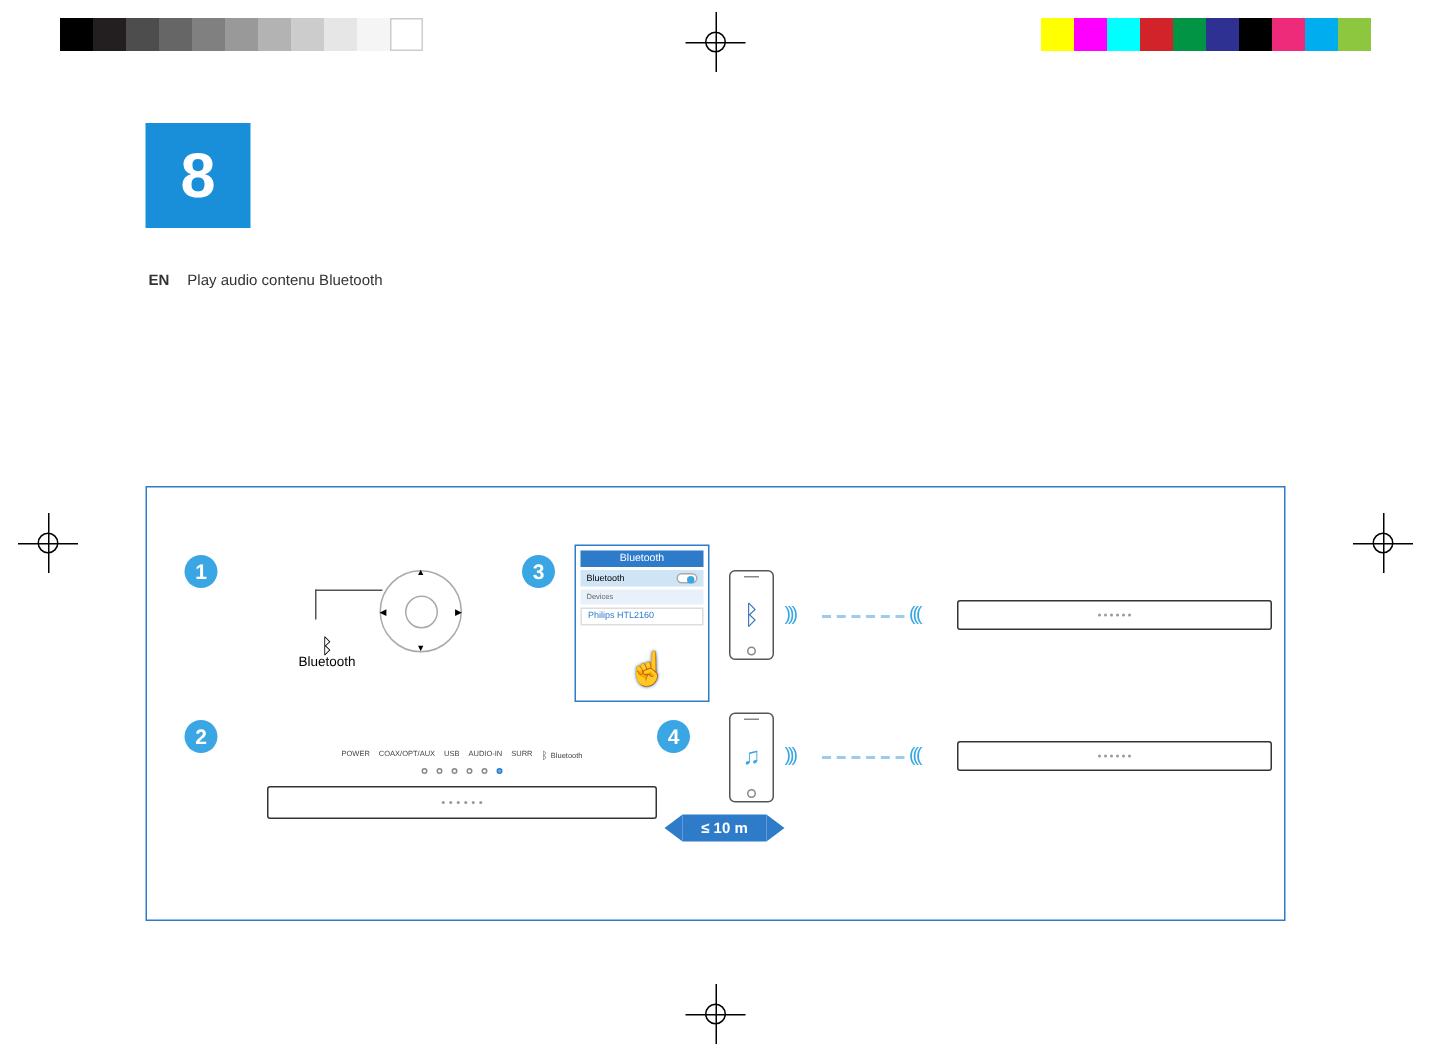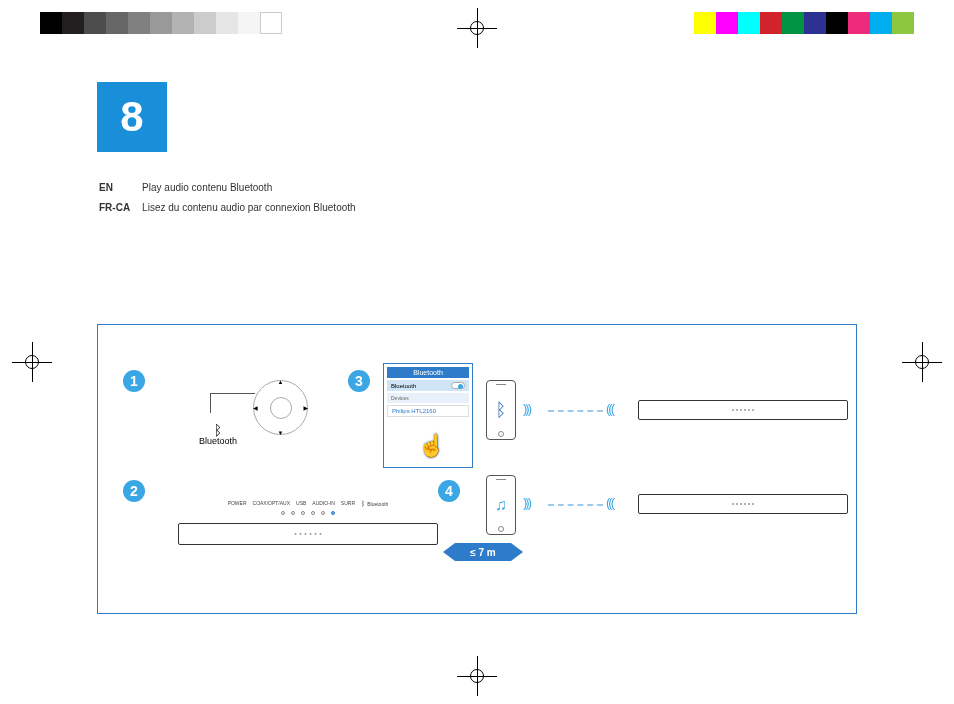--- a/index.html
+++ b/index.html
@@ -201,24 +201,20 @@
 <div class="pagebox">
   <span>8</span>
 </div>
 
 <table class="langs">
   <tbody>
       <tr>
     <td class="code">EN</td>
     <td>Play audio contenu Bluetooth</td>
   </tr>
-  <tr>
-    <td class="code">FR-CA</td>
-    <td>Lisez du contenu audio par connexion Bluetooth</td>
-  </tr>
 </tbody>
   </table>
 
 <div class="diagram">
 
   <div class="step-num step1-num">
       <span>1</span>
     </div>
   <div class="remote">
     <div class="dpad">
@@ -325,17 +321,17 @@
         <div class="sb-led"></div>
         <div class="sb-led"></div>
         <div class="sb-led"></div>
         <div class="sb-led"></div>
         <div class="sb-led"></div>
       </div>
   </div>
 
   <div class="distance-arrow">
     <div class="tri-l"></div>
-    <div class="mid">≤ 7 m</div>
+    <div class="mid">≤ 10 m</div>
     <div class="tri-r"></div>
   </div>
 
 </div>
 
 </body></html>

